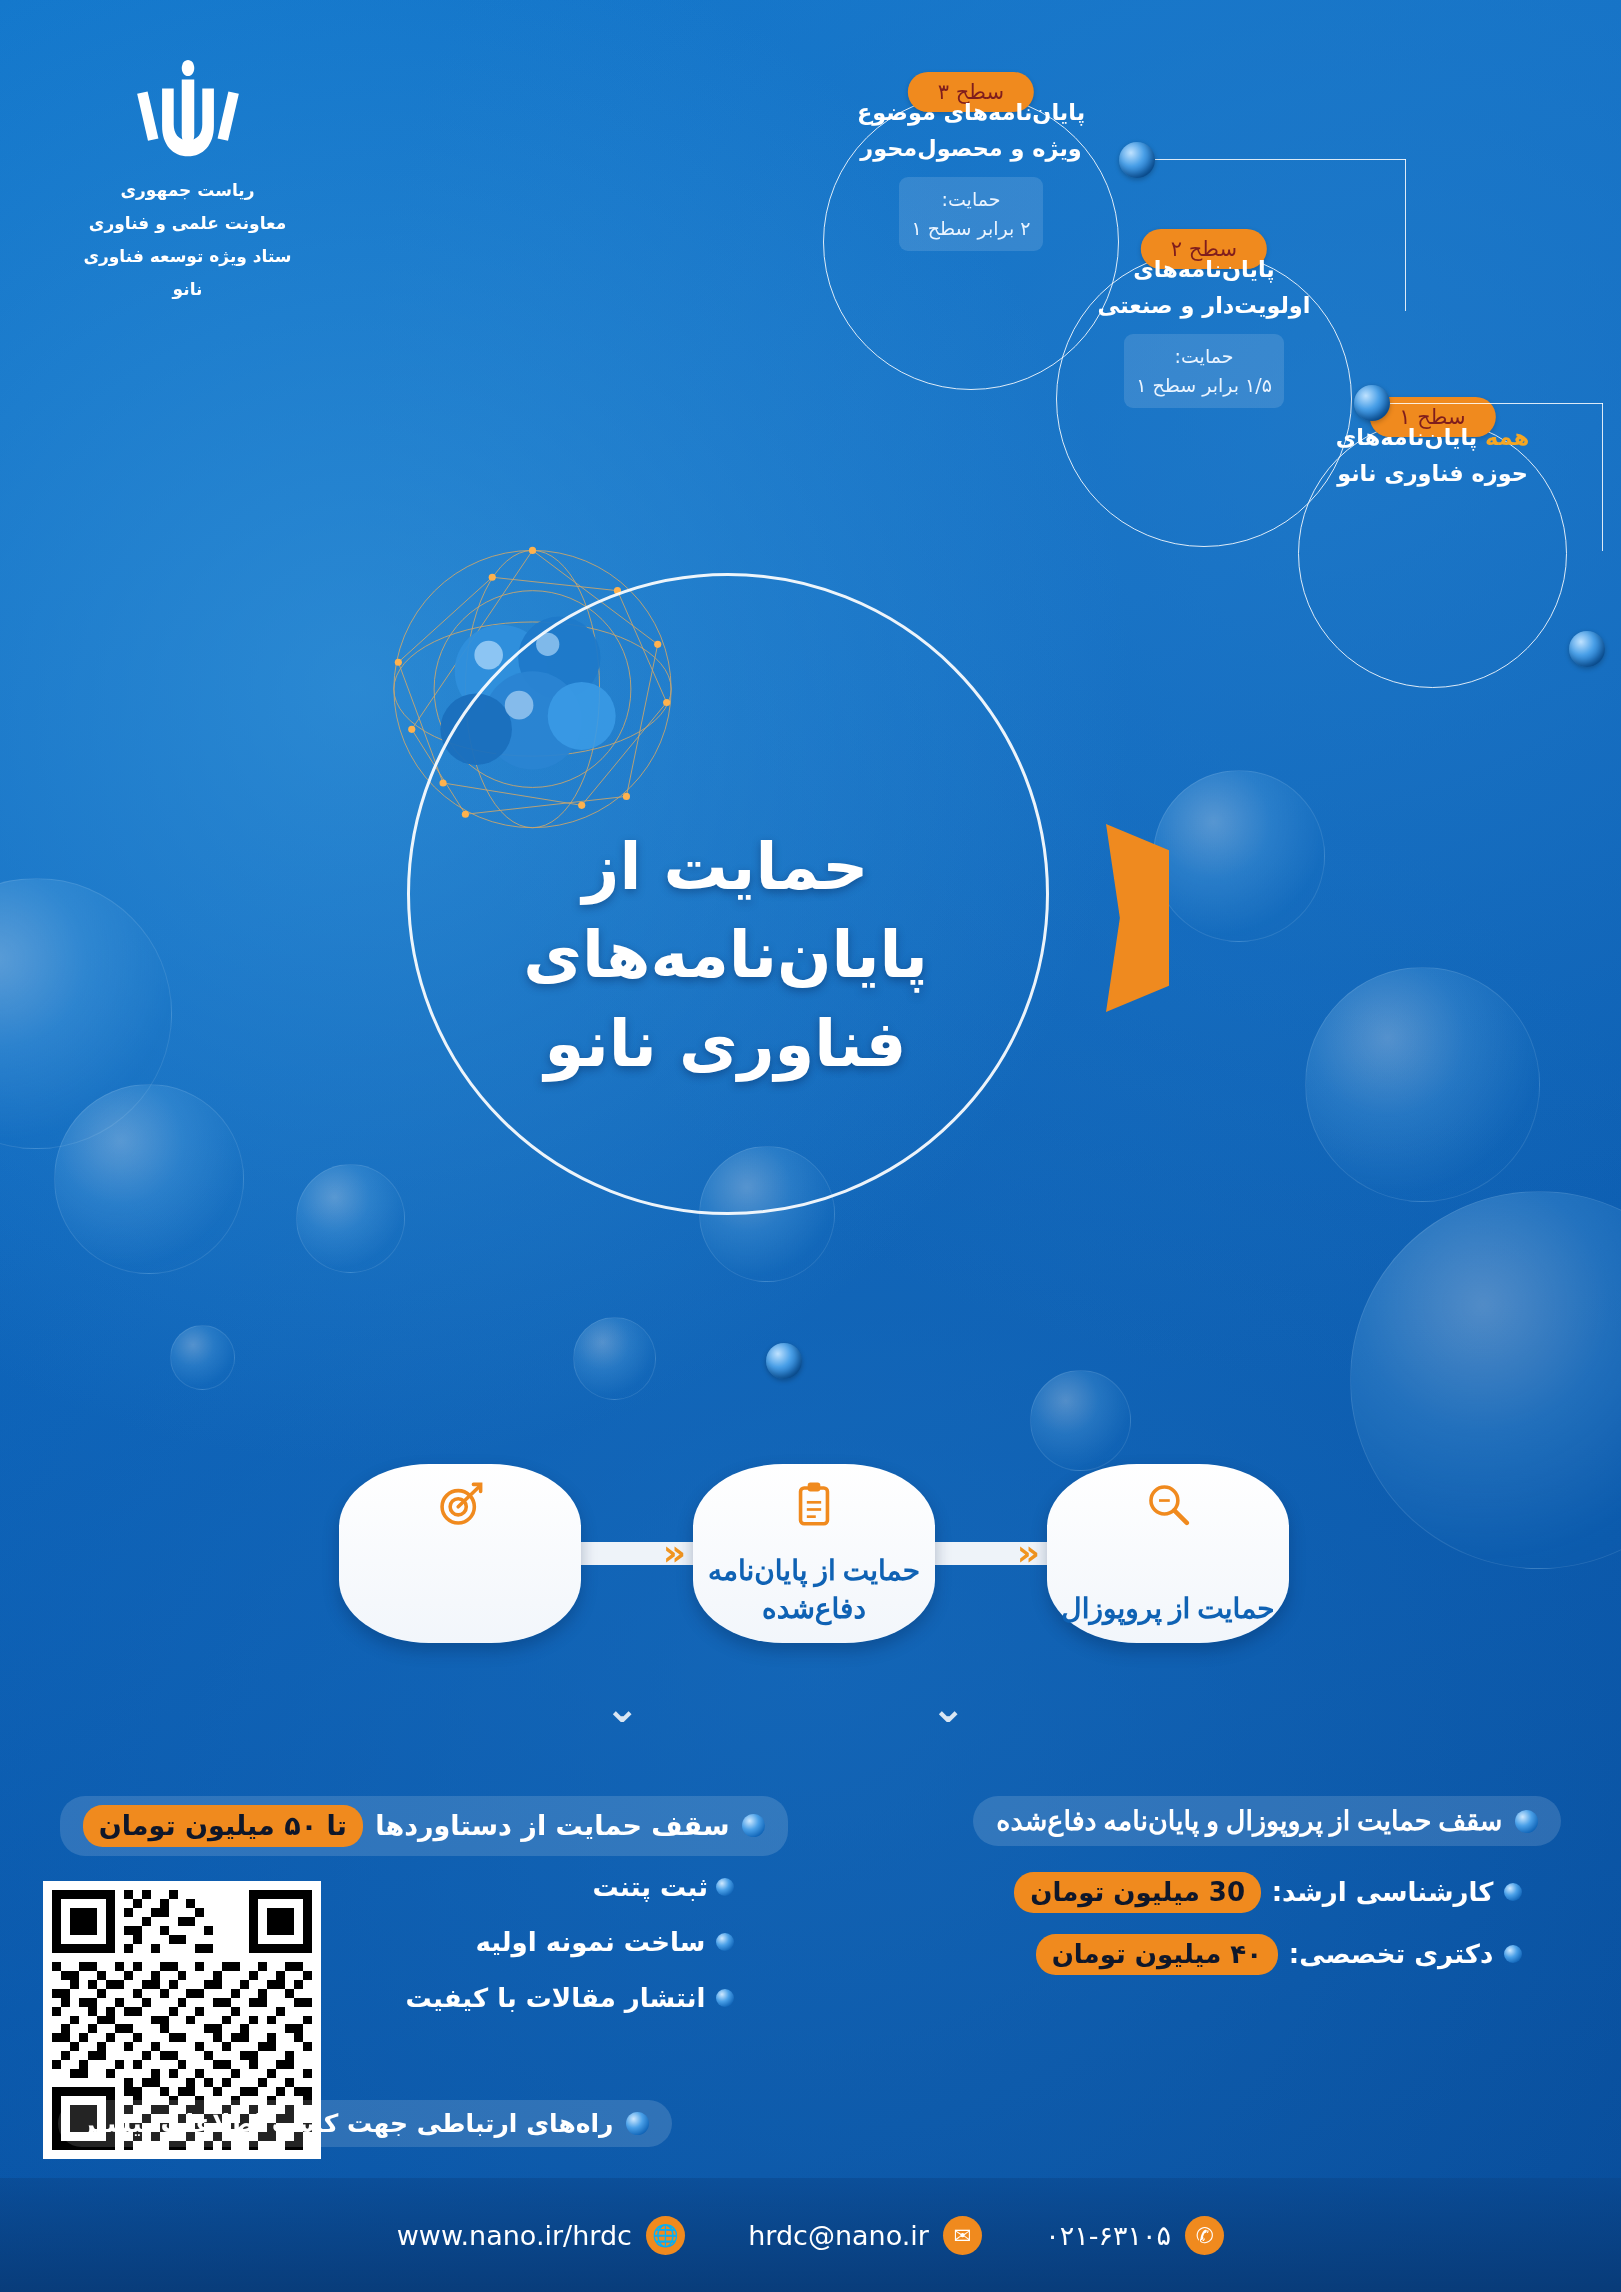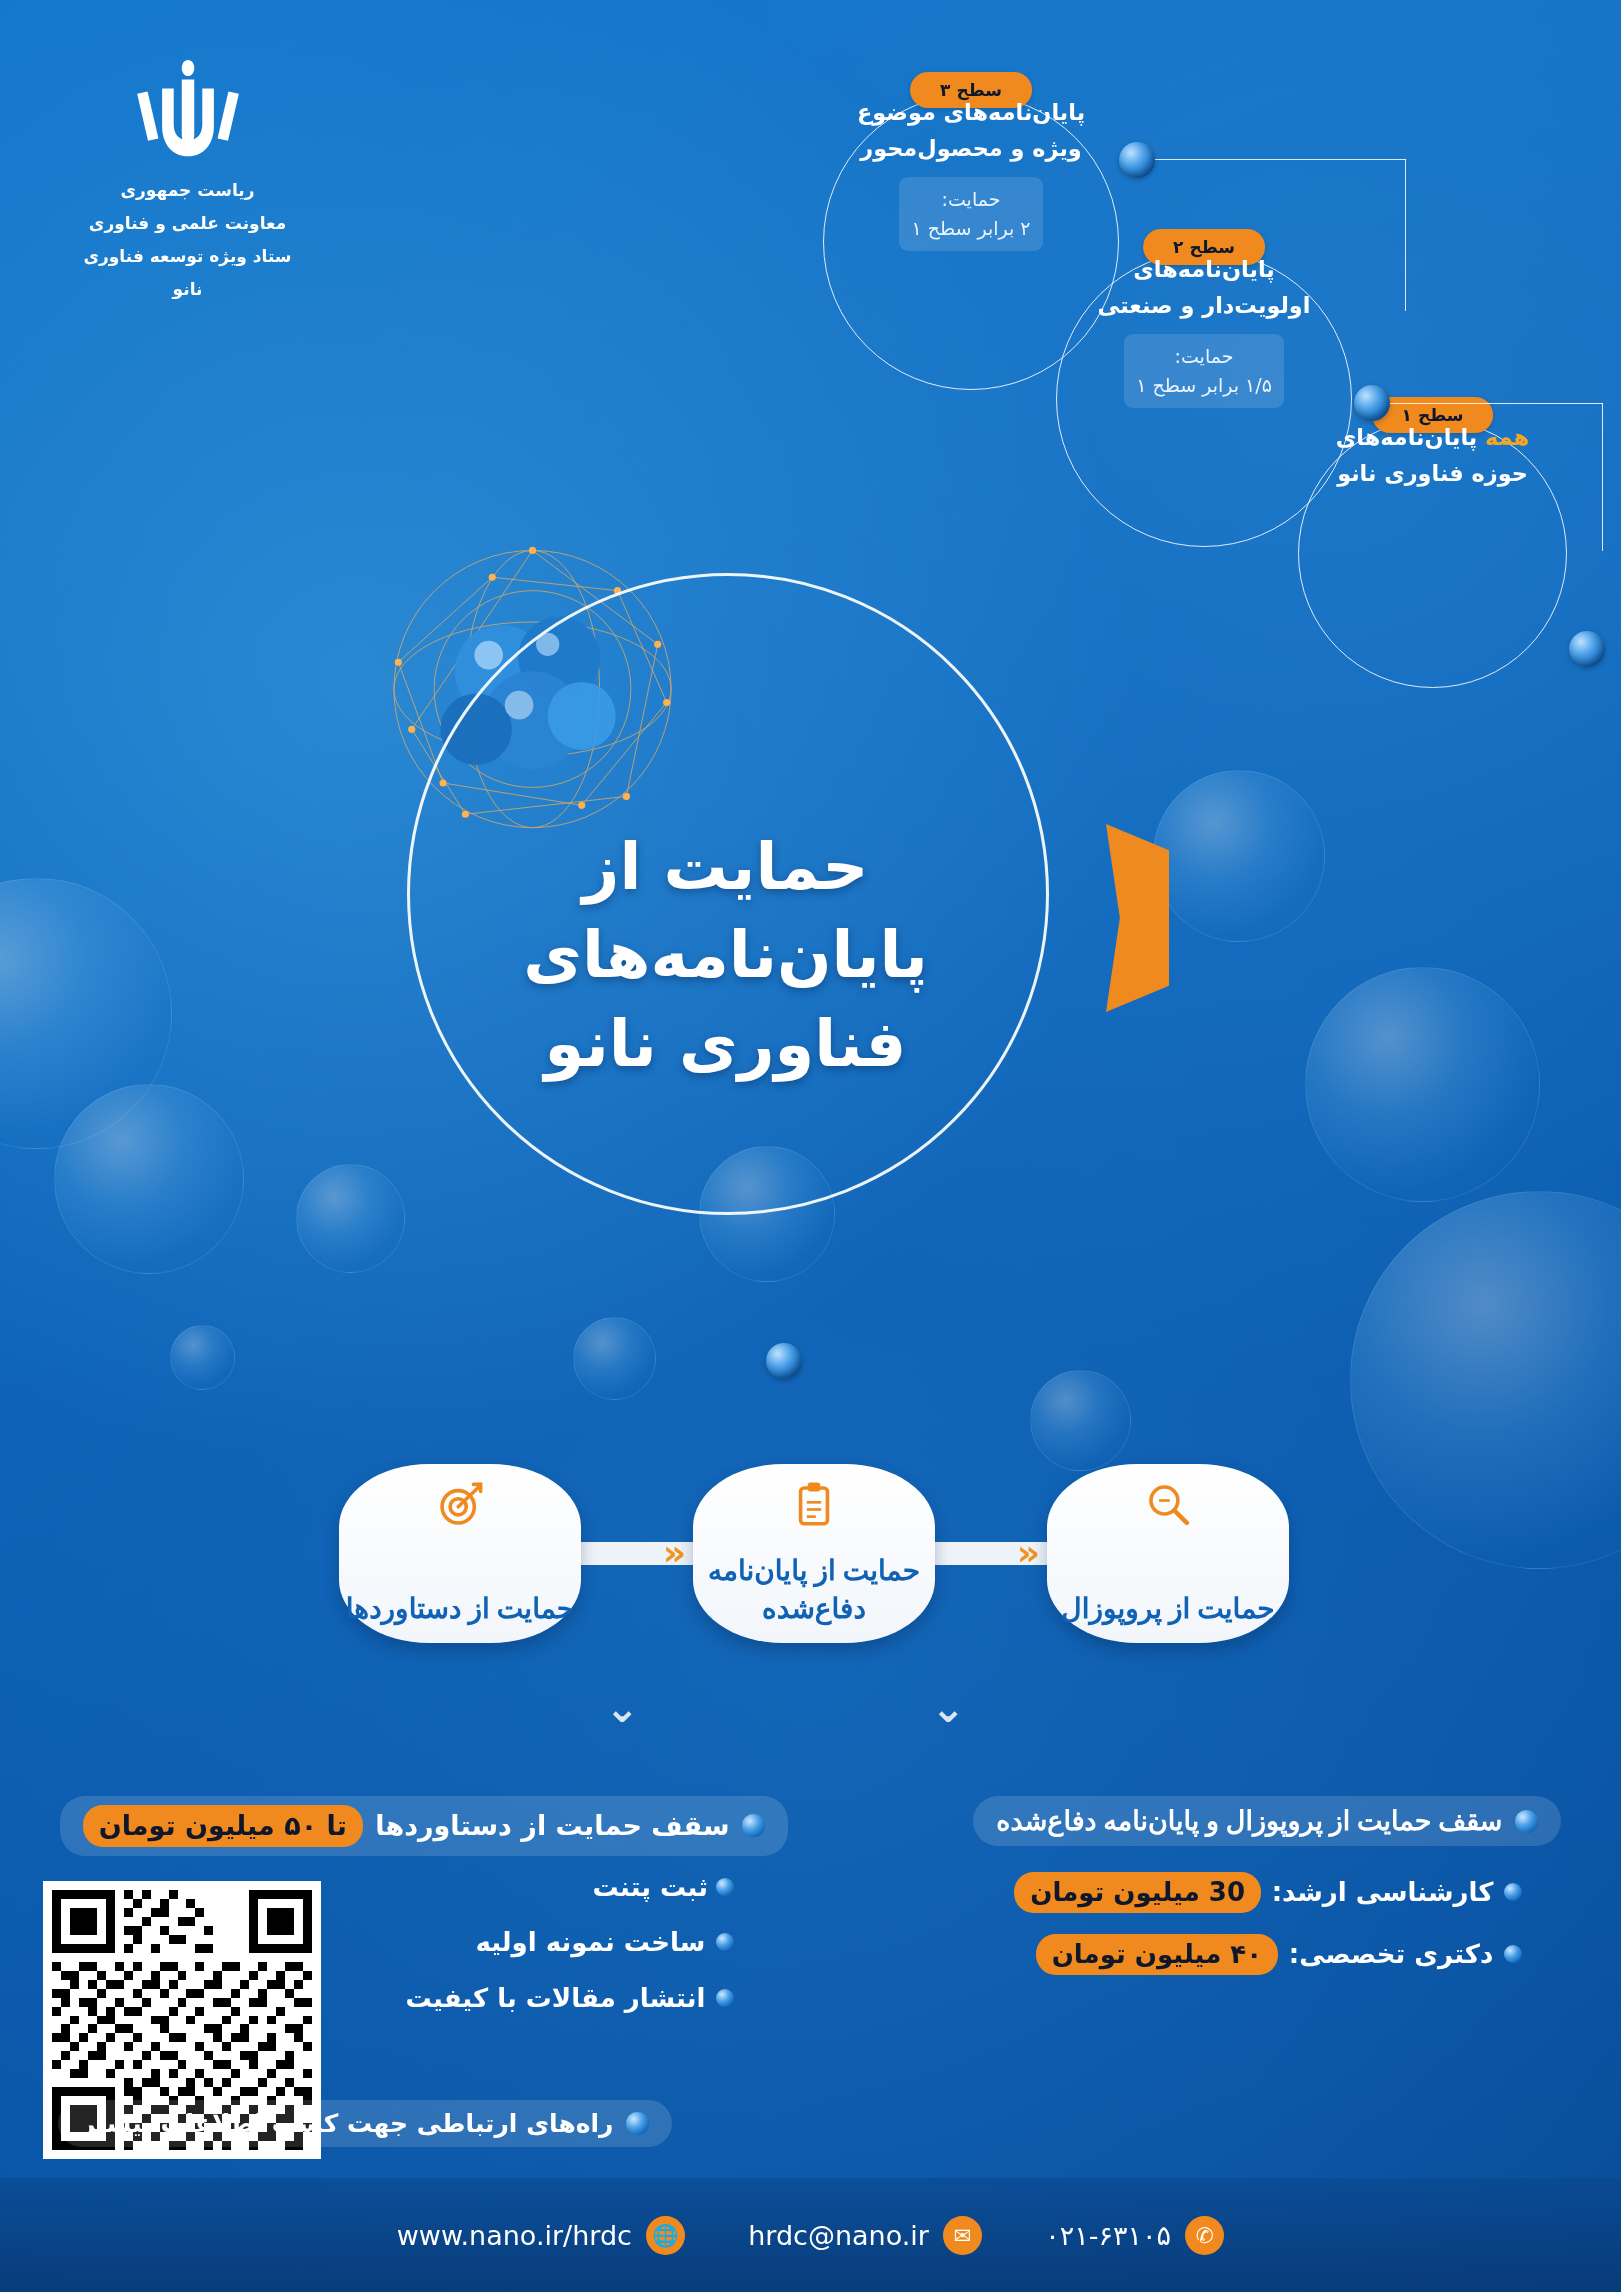--- a/index.html
+++ b/index.html
@@ -36,22 +36,22 @@
   
   .logo{position:absolute;right:1317px;top:49px;width:233px;text-align:center;color:#fff;}
   .logo svg{display:block;margin:0 auto;}
   .logo-lines{margin-top:12.5px;font-size:17px;line-height:1.95;color:#ffffff;font-weight:600;letter-spacing:0.3px;}
 
   
   .level{position:absolute;border:1.8px solid rgba(255,255,255,.85);border-radius:50%;
     box-sizing:border-box;color:#fff;text-align:center;}
   .level .badge{
     position:absolute;left:50%;transform:translateX(-50%);
-    top:-23px;background:#f08a1e;color:#0f172a;border-radius:27px;
-    padding:8px 30px;font-size:17px;font-weight:bold;white-space:nowrap;
+    top:-23px;background:#f08a1e;color:#7f1d1d;border-radius:27px;
+    padding:8px 30px;font-size:21px;font-weight:normal;white-space:nowrap;
     box-shadow:0 1.8px 5.4px rgba(0,0,0,.18);
   }
   .level .body{font-size:22.4px;line-height:1.6;font-weight:600;padding:0 23px;}
   .level .sub{
     margin-top:10.7px;font-size:19px;line-height:1.55;color:#eaf4ff;
     background:rgba(255,255,255,.13);border-radius:9px;padding:7.2px 12.5px;display:inline-block;
   }
   .lvl3{width:296px;height:296px;right:502px;top:94px;}
   .lvl2{width:296px;height:296px;right:269px;top:251px;}
   .lvl1{width:269px;height:269px;right:54px;top:419px;}
@@ -283,21 +283,20 @@
 
     <div class="chip c3">
       <div class="ic">
         <svg width="52" height="52" viewBox="0 0 58 58">
           <circle cx="27" cy="31" r="18" fill="none" stroke="#f08a1e" stroke-width="4"></circle>
           <circle cx="27" cy="31" r="9" fill="none" stroke="#f08a1e" stroke-width="4"></circle>
           <line x1="27" y1="31" x2="50" y2="9" stroke="#f08a1e" stroke-width="4" stroke-linecap="round"></line>
           <path d="M44 6 l8 0 l0 8" fill="none" stroke="#f08a1e" stroke-width="4" stroke-linecap="round"></path>
         </svg>
       </div>
-      <div class="lbl">حمایت از دستاوردها</div>
     </div>
   </div>
 
   <div class="downchev dc1">⌄</div>
   <div class="downchev dc2">⌄</div>
 
   <div class="headline hl-right">
     <span class="dot"></span>
     <span>سقف حمایت از پروپوزال و پایان‌نامه دفاع‌شده</span>
   </div>

